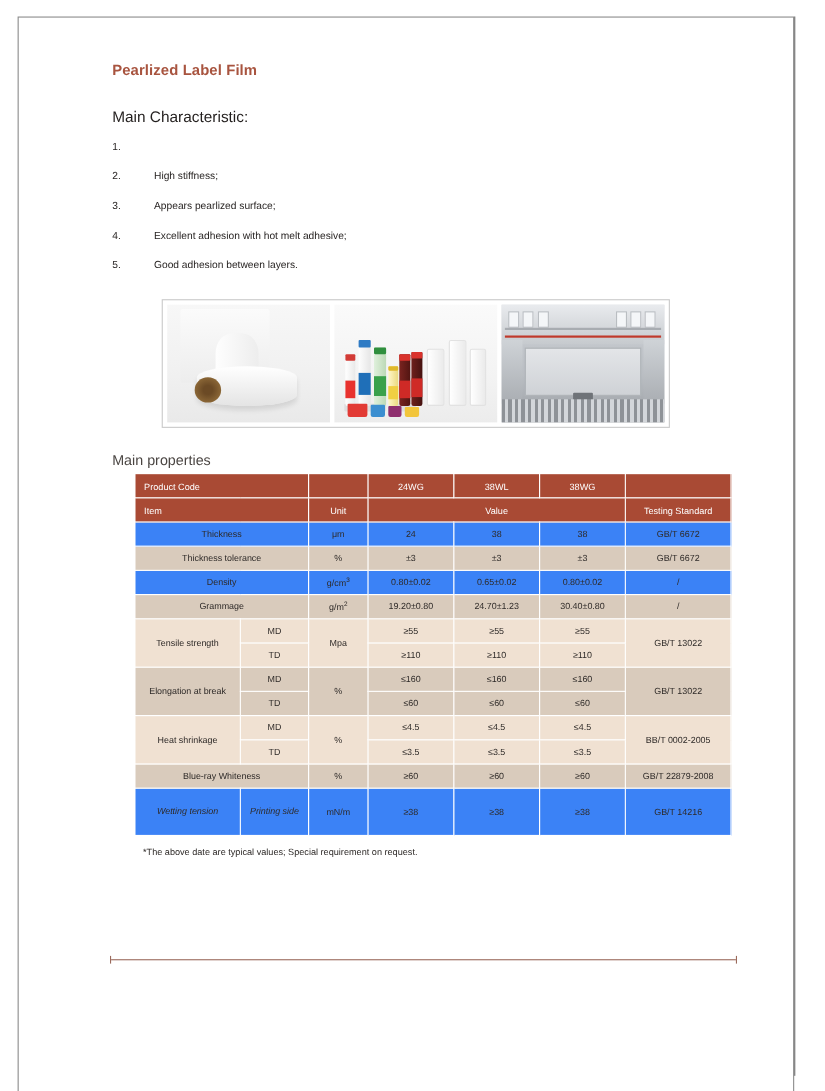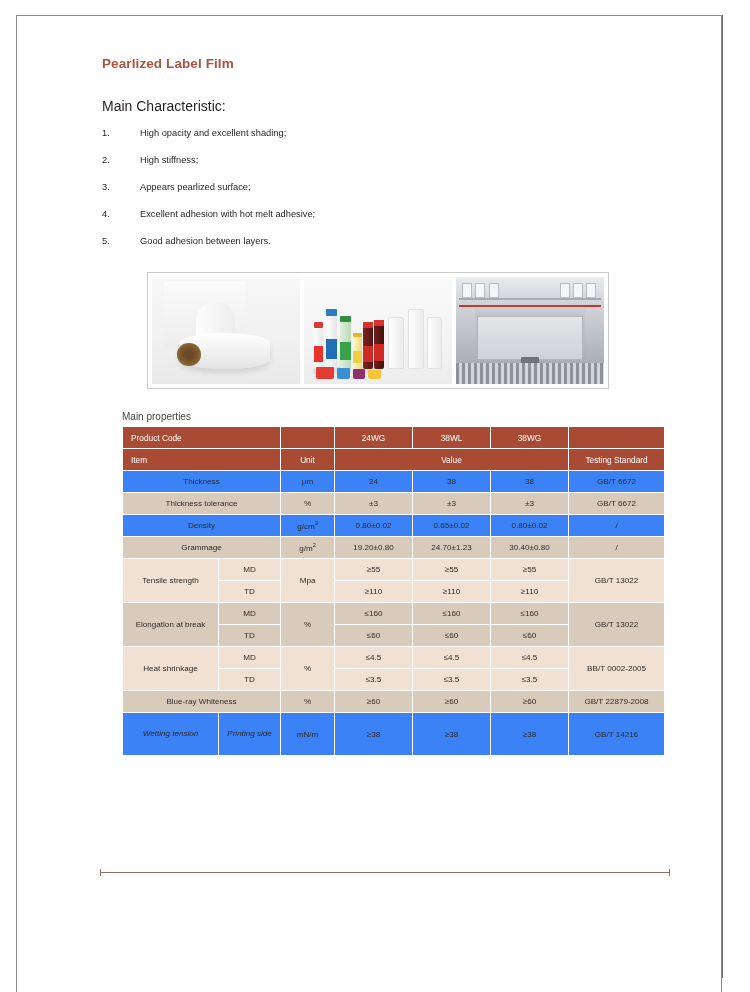--- a/index.html
+++ b/index.html
@@ -70,21 +70,21 @@
   .p3 .beam{position:absolute;left:2%;right:2%;height:2px;background:#a8acb1;}
   .p3 .machine{position:absolute;left:14%;right:14%;top:36%;bottom:22%;
     background:linear-gradient(180deg,#e3e5e8,#cfd2d6);border:1px solid #b0b4b8;}
   .p3 .side{position:absolute;top:30%;bottom:16%;width:13%;
     background:linear-gradient(180deg,#cfd3d7,#a9adb2);}
   .p3 .floor{position:absolute;left:0;right:0;bottom:0;height:20%;
     background:repeating-linear-gradient(90deg,#8e9297 0 3px,#d3d6da 3px 6px);}
   .p3 .cart{position:absolute;left:44%;bottom:19%;width:12%;height:6%;background:#6f7378;border-radius:1px;}
 
   .tbl-label{
-    margin-top:22px;margin-left:20px;font-size:10px;color:#4a4542;
+    margin-top:22px;font-size:13px;color:#4a4542;
   }
   table.props{
     margin-top:4px;margin-left:20px;border-collapse:collapse;
     width:522px;table-layout:fixed;
   }
   table.props td,table.props th{
     border:1px solid #ffffff;padding:0 6px;text-align:center;
     font-size:8.1px;color:#2e2a28;font-weight:normal;height:21px;
     vertical-align:middle;
   }
@@ -118,21 +118,20 @@
   <div class="content">
 
     <h1 class="doc-title">Pearlized Label Film</h1>
 
 
     <p class="maintext">Main Characteristic:</p>
 
     <ul class="list">
       <li>
         <span class="num">1.</span>
-        <span>High opacity and excellent shading;</span>
       </li>
       <li>
         <span class="num">2.</span>
         <span>High stiffness;</span>
       </li>
       <li>
         <span class="num">3.</span>
         <span>Appears pearlized surface;</span>
       </li>
       <li>
@@ -334,20 +333,21 @@
           <td>mN/m</td>
           <td>≥38</td>
           <td>≥38</td>
           <td>≥38</td>
           <td>GB/T 14216</td>
         </tr>
 
       </tbody>
     </table>
 
+    <div class="note">*The above date are typical values;  Special requirement on request.</div>
 
   </div>
 
   <div class="rule-wrap">
     <div class="capL"></div>
     <div class="bar"></div>
     <div class="capR"></div>
   </div>
 
 </div>

